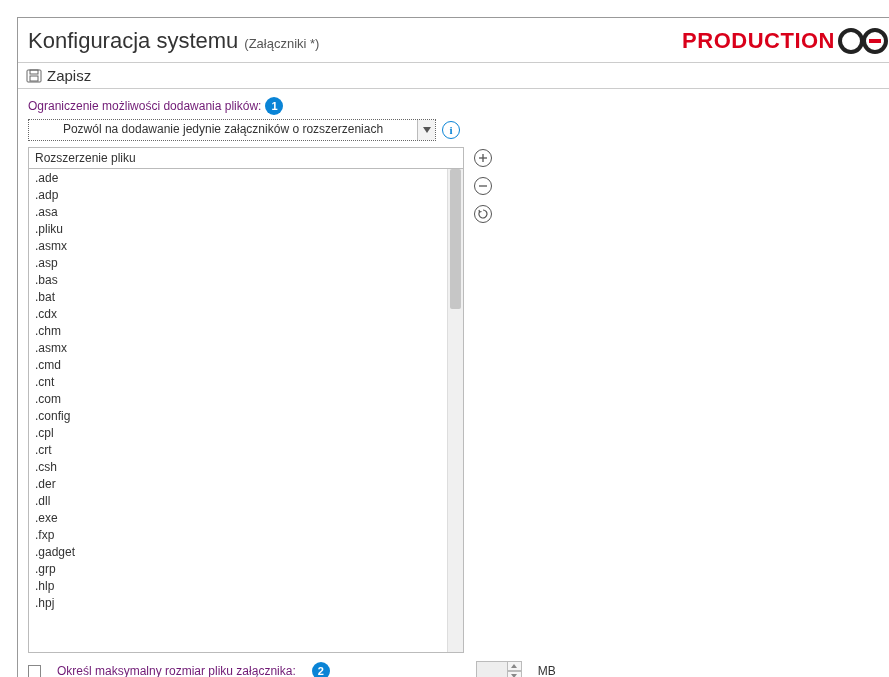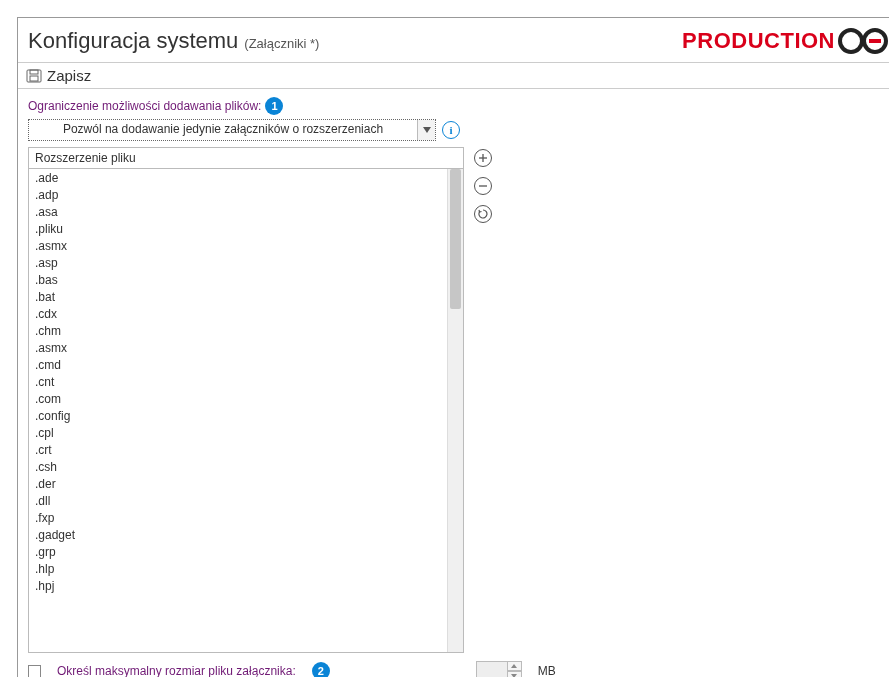--- a/index.html
+++ b/index.html
@@ -288,20 +288,21 @@
               <div class="ext-row">.asmx</div>
               <div class="ext-row">.cmd</div>
               <div class="ext-row">.cnt</div>
               <div class="ext-row">.com</div>
               <div class="ext-row">.config</div>
               <div class="ext-row">.cpl</div>
               <div class="ext-row">.crt</div>
               <div class="ext-row">.csh</div>
               <div class="ext-row">.der</div>
               <div class="ext-row">.dll</div>
+              <div class="ext-row">.exe</div>
               <div class="ext-row">.fxp</div>
               <div class="ext-row">.gadget</div>
               <div class="ext-row">.grp</div>
               <div class="ext-row">.hlp</div>
               <div class="ext-row">.hpj</div>
             </div>
           <div class="ext-scrollbar">
             <div class="ext-thumb"></div>
           </div>
         </div>

